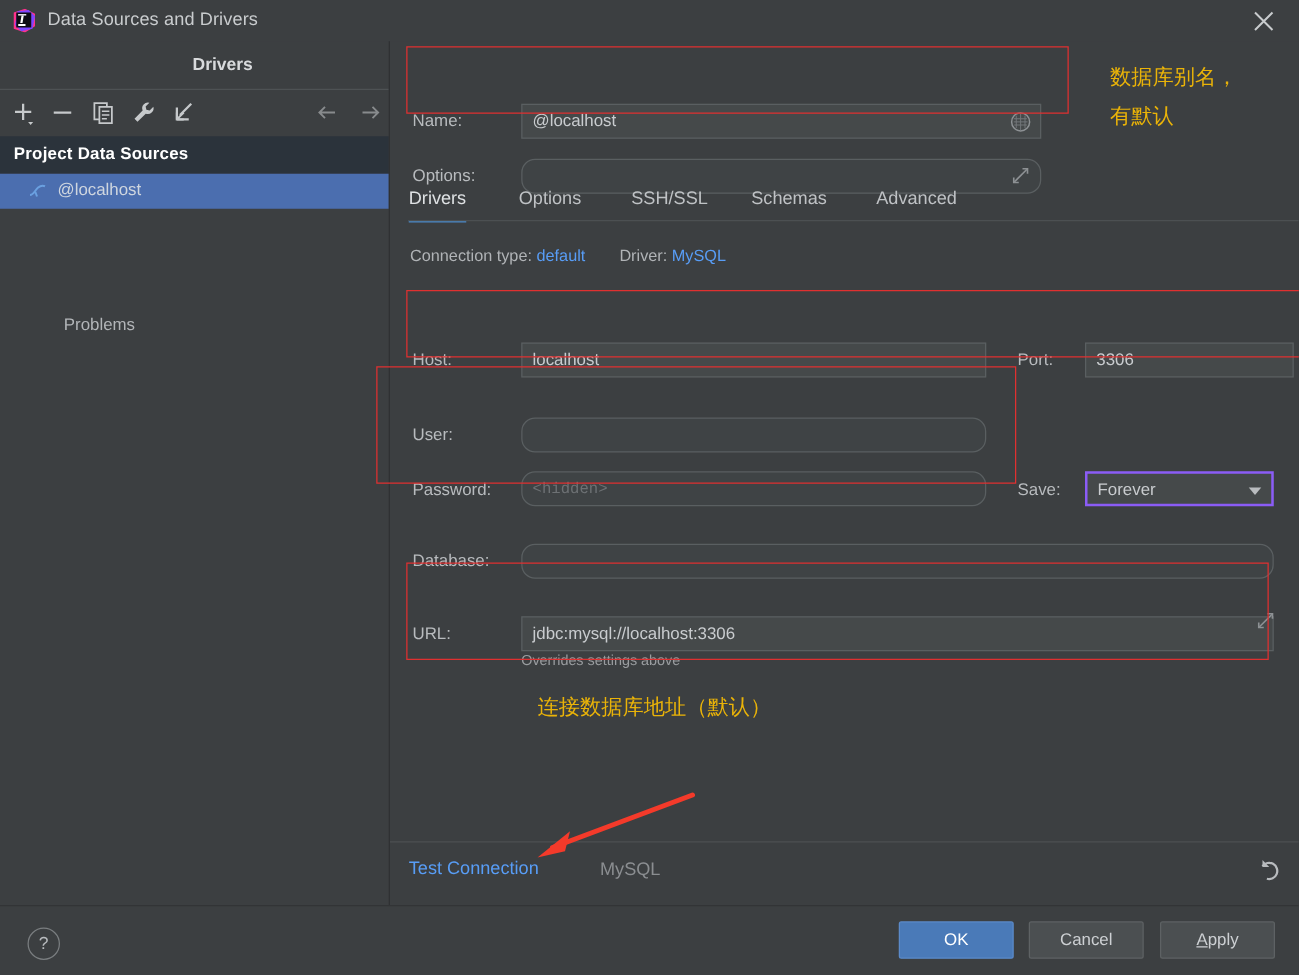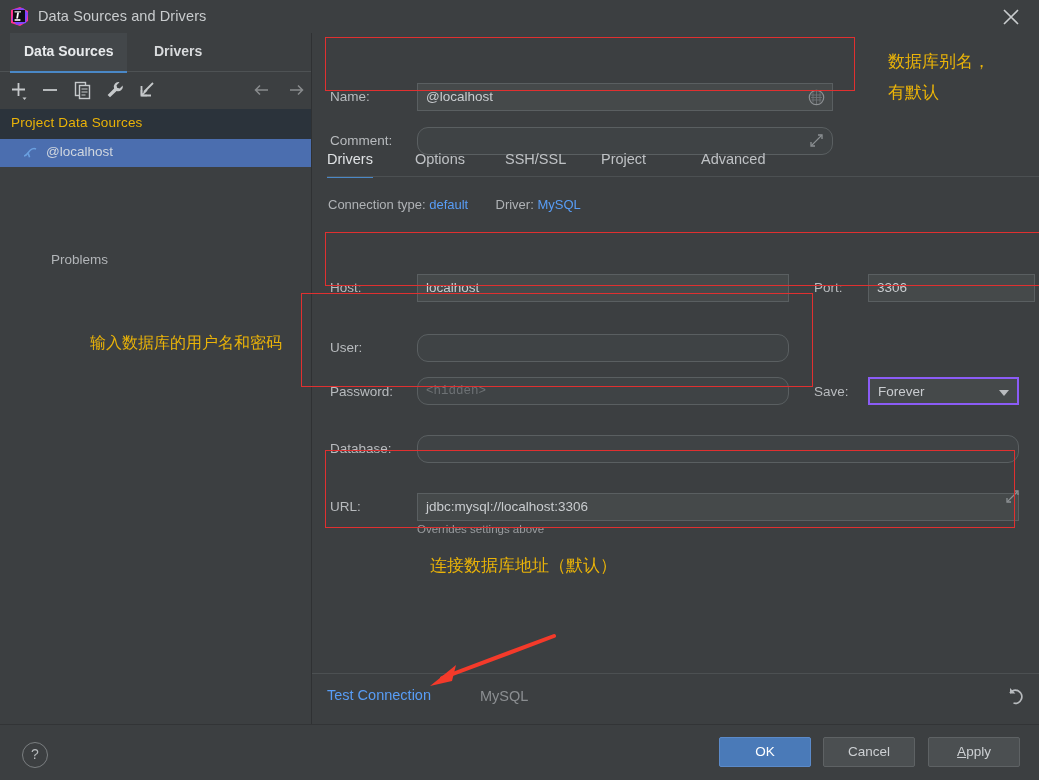--- a/index.html
+++ b/index.html
@@ -25,21 +25,21 @@
   .ltab{position:absolute;top:0;height:38px;line-height:37px;font-size:14px;font-weight:bold;color:#c6c9cb;padding:0 14px;cursor:default;}
   .ltab.sel{color:#e8eaec;background:#43474a;border-bottom:2px solid #4a88c7;}
   .ltab#t-ds{left:10px;}
   .ltab#t-dr{left:140px;font-weight:bold;color:#d8dadc;}
 
   .toolbar{position:absolute;left:0;top:38px;width:311px;height:38px;}
   .tb-ico{position:absolute;top:8px;width:22px;height:22px;cursor:default;}
   .tb-nav{position:absolute;top:9px;width:20px;height:20px;cursor:default;opacity:.55;}
 
   .grouphdr{position:absolute;left:0;top:76px;width:311px;height:30px;background:#2b333b;}
-  .grouphdr span{position:absolute;left:11px;top:6px;font-size:13.5px;font-weight:normal;color:#eab308;letter-spacing:.2px;}
+  .grouphdr span{position:absolute;left:11px;top:6px;font-size:13.5px;font-weight:bold;color:#ffffff;letter-spacing:.2px;}
 
   .dsrow{position:absolute;left:0;top:106px;width:311px;height:28px;background:#4b6eaf;cursor:default;}
   .dsrow .dsico{position:absolute;left:22px;top:6px;width:16px;height:16px;}
   .dsrow .dslbl{position:absolute;left:46px;top:5px;font-size:13.5px;color:#cfd6df;}
 
   .problems{position:absolute;left:51px;top:219px;font-size:13.5px;color:#b2b5b8;}
 
   .vsplit{position:absolute;left:311px;top:33px;width:1px;height:691px;background:#2f3133;}
 
   
@@ -109,23 +109,20 @@
     <span class="close-btn">
       <svg width="24" height="22" viewBox="0 0 24 22">
         <path d="M5 4 L19 18 M19 4 L5 18" stroke="#c9ccce" stroke-width="1.6" fill="none"></path>
       </svg>
     </span>
   </div>
 
   <div class="leftpanel">
 
     <div class="tabrow">
-      <div class="ltab sel" id="t-ds">
-        <span>Data Sources</span>
-      </div>
       <div class="ltab" id="t-dr">
         <span>Drivers</span>
       </div>
     </div>
 
     <div class="toolbar">
       <span class="tb-ico" style="left:8px">
         <svg width="22" height="22" viewBox="0 0 22 22">
           <path d="M4 10.5 H17 M10.5 4 V17" stroke="#c6c9cb" stroke-width="1.8"></path>
           <path d="M14.5 18.5 L18.5 18.5 L16.5 21 Z" fill="#c6c9cb"></path>
@@ -191,38 +188,38 @@
     <div class="finput" style="left:105px;top:50px;width:416px">
       <span>@localhost</span>
     </div>
     <span class="fbtnico" style="left:496px;top:56px">
       <svg width="17" height="17" viewBox="0 0 17 17">
         <circle cx="8.5" cy="8.5" r="7.2" fill="none" stroke="#8d9194" stroke-width="1.2"></circle>
         <path d="M3 6 L13.5 6 M3 8.5 L14 8.5 M3.4 11 L13.5 11 M5 3.5 L5 13.5 M8.5 2 L8.5 15 M12 3.5 L12 13.5" stroke="#82868a" stroke-width="0.8" opacity=".75"></path>
       </svg>
     </span>
 
-    <span class="flabel" style="left:18px;top:100px">Comment:</span>
+    <span class="flabel" style="left:18px;top:100px">Options:</span>
     <div class="finput empty" style="left:105px;top:94px;width:416px">
       <span></span>
     </div>
     <span class="fbtnico" style="left:496px;top:99px">
       <svg width="17" height="17" viewBox="0 0 17 17">
         <path d="M10 3 H14 V7" stroke="#8d9194" stroke-width="1.3" fill="none"></path>
         <path d="M7 14 H3 V10" stroke="#8d9194" stroke-width="1.3" fill="none"></path>
         <path d="M13.6 3.4 L3.4 13.6" stroke="#8d9194" stroke-width="1.3"></path>
       </svg>
     </span>
 
     <div class="rtabs">
       <div class="rtab sel" style="left:0px"><span>Drivers</span></div>
       <div class="rtab" style="left:88px"><span>Options</span></div>
 
       <div class="rtab" style="left:178px"><span>SSH/SSL</span></div>
-      <div class="rtab" style="left:274px"><span>Project</span></div>
+      <div class="rtab" style="left:274px"><span>Schemas</span></div>
       <div class="rtab" style="left:374px"><span>Advanced</span></div>
     </div>
     <div class="rtabs-line"></div>
 
     <div class="conntype">
       <span>Connection type:</span>
       <span class="lnk">default</span>
       <span style="display:inline-block;width:20px"></span>
       <span>Driver:</span>
       <span class="lnk">MySQL</span>
@@ -293,21 +290,20 @@
       <u>A</u><span>pply</span>
     </div>
   </div>
 
   <div class="annbox" style="left:325px;top:37px;width:530px;height:54px"></div>
   <div class="anntext" style="left:888px;top:46px">数据库别名，
 有默认</div>
 
   <div class="annbox" style="left:325px;top:232px;width:716px;height:54px"></div>
 
-  <div class="anntext" style="left:90px;top:327px;font-size:16px">输入数据库的用户名和密码</div>
   <div class="annbox" style="left:301px;top:293px;width:512px;height:94px"></div>
 
   <div class="annbox" style="left:325px;top:450px;width:690px;height:78px"></div>
   <div class="anntext" style="left:430px;top:550px">连接数据库地址（默认）</div>
 
   <svg class="annarrow" style="left:408px;top:632px" width="150" height="60" viewBox="0 0 150 60">
     <path d="M146 4 L34 46" stroke="#f43a2a" stroke-width="4" stroke-linecap="round"></path>
     <path d="M22 54 L48 33 L44 49 Z" fill="#f43a2a"></path>
   </svg>
 

